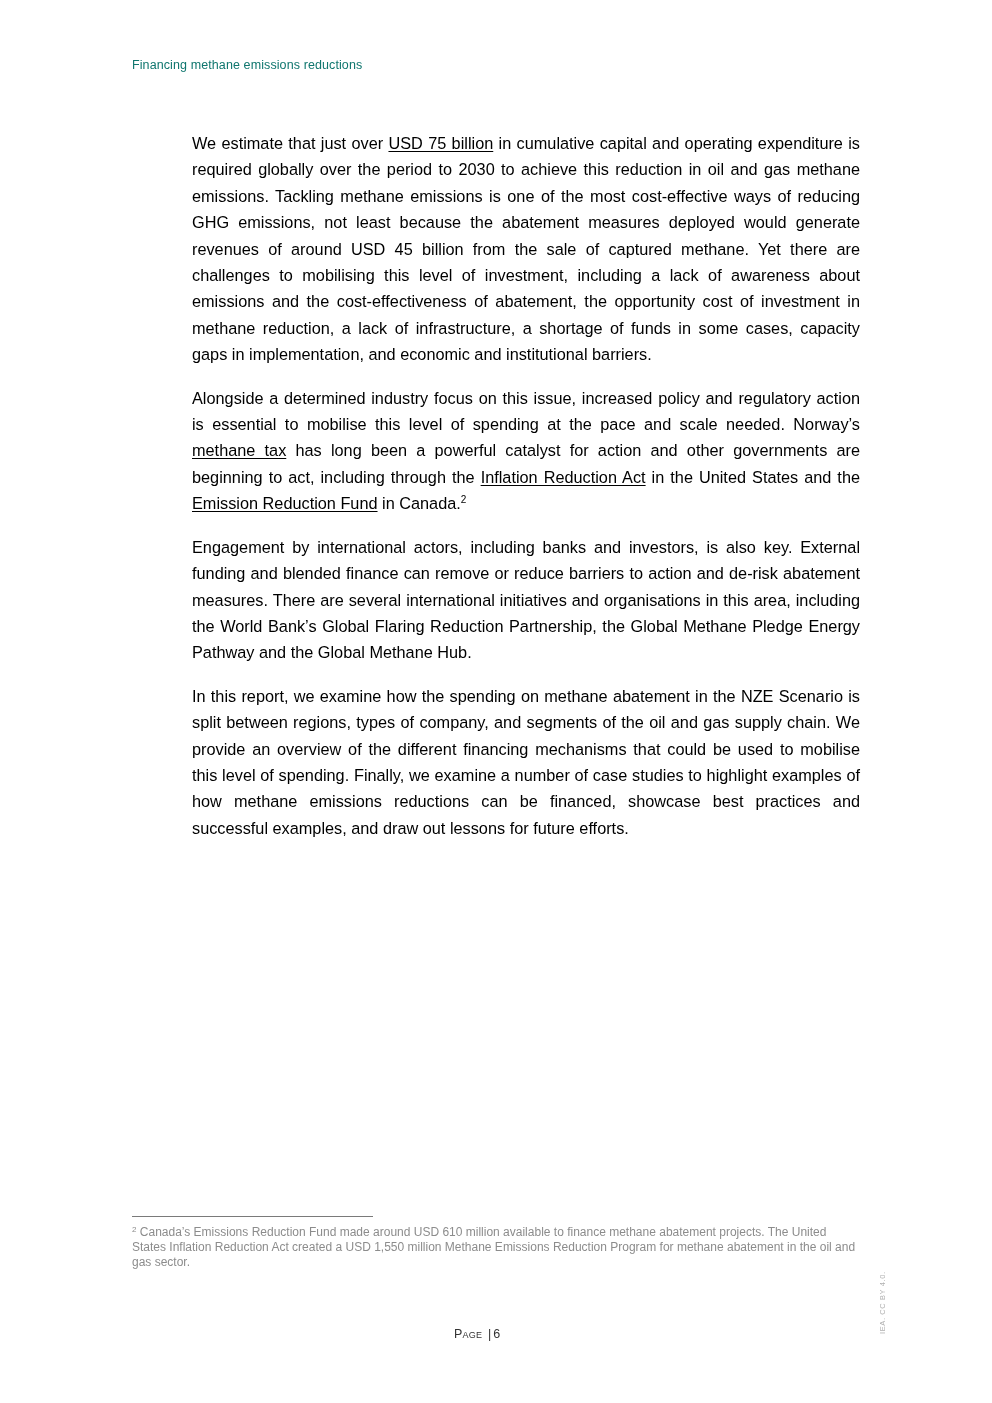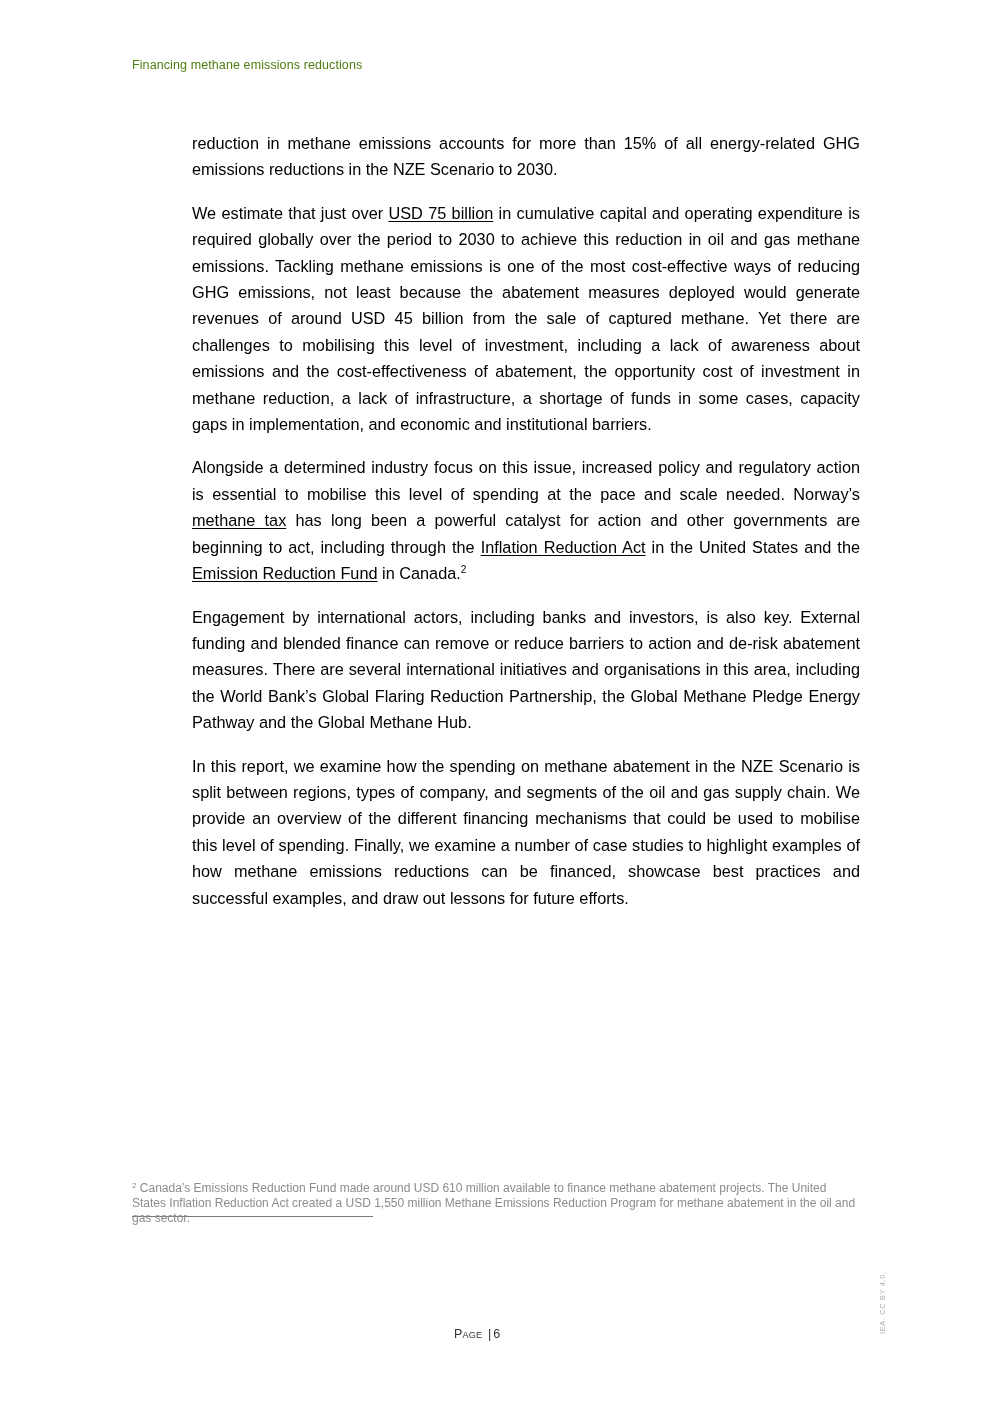--- a/index.html
+++ b/index.html
@@ -12,21 +12,21 @@
       height: 1403px;
       position: relative;
       overflow: hidden;
       font-family: "Liberation Sans", sans-serif;
     }
     .running-header {
       position: absolute;
       left: 132px;
       top: 58px;
       font-size: 12.5px;
-      color: #4d7c0f;
+      color: #0f766e;
       letter-spacing: 0.1px;
     }
     .body-text {
       position: absolute;
       left: 192px;
       top: 130px;
       width: 668px;
     }
     .body-text p {
       margin: 0 0 17px 0;
@@ -50,21 +50,21 @@
       position: absolute;
       left: 132px;
       top: 1216px;
       width: 241px;
       height: 0;
       border-top: 1.5px solid #7a7a7a;
     }
     .footnote {
       position: absolute;
       left: 132px;
-      top: 1181px;
+      top: 1225px;
       width: 730px;
       font-size: 12px;
       line-height: 15px;
       color: #8c8c8c;
     }
     .footnote sup {
       font-size: 8px;
       line-height: 0;
       vertical-align: 4px;
     }
@@ -97,21 +97,20 @@
     .page-num .sep {
       margin: 0 2px;
     }
   </style>
 </head>
 <body>
 
 <div class="running-header">Financing methane emissions reductions</div>
 
 <div class="body-text">
-  <p>reduction in methane emissions accounts for more than 15% of all energy-related GHG emissions reductions in the NZE Scenario to 2030.</p>
 
   <p><span>We estimate that just over </span><a href="#">USD 75 billion</a><span> in cumulative capital and operating expenditure is required globally over the period to 2030 to achieve this reduction in oil and gas methane emissions. Tackling methane emissions is one of the most cost-effective ways of reducing GHG emissions, not least because the abatement measures deployed would generate revenues of around USD 45 billion from the sale of captured methane. Yet there are challenges to mobilising this level of investment, including a lack of awareness about emissions and the cost-effectiveness of abatement, the opportunity cost of investment in methane reduction, a lack of infrastructure, a shortage of funds in some cases, capacity gaps in implementation, and economic and institutional barriers.</span></p>
 
   <p><span>Alongside a determined industry focus on this issue, increased policy and regulatory action is essential to mobilise this level of spending at the pace and scale needed. Norway’s </span><a href="#">methane tax</a><span> has long been a powerful catalyst for action and other governments are beginning to act, including through the </span><a href="#">Inflation Reduction Act</a><span> in the United States and the </span><a href="#">Emission Reduction Fund</a><span> in Canada.</span><sup>2</sup></p>
 
   <p>Engagement by international actors, including banks and investors, is also key. External funding and blended finance can remove or reduce barriers to action and de-risk abatement measures. There are several international initiatives and organisations in this area, including the World Bank’s Global Flaring Reduction Partnership, the Global Methane Pledge Energy Pathway and the Global Methane Hub.</p>
 
   <p>In this report, we examine how the spending on methane abatement in the NZE Scenario is split between regions, types of company, and segments of the oil and gas supply chain. We provide an overview of the different financing mechanisms that could be used to mobilise this level of spending. Finally, we examine a number of case studies to highlight examples of how methane emissions reductions can be financed, showcase best practices and successful examples, and draw out lessons for future efforts.</p>
 </div>
 

